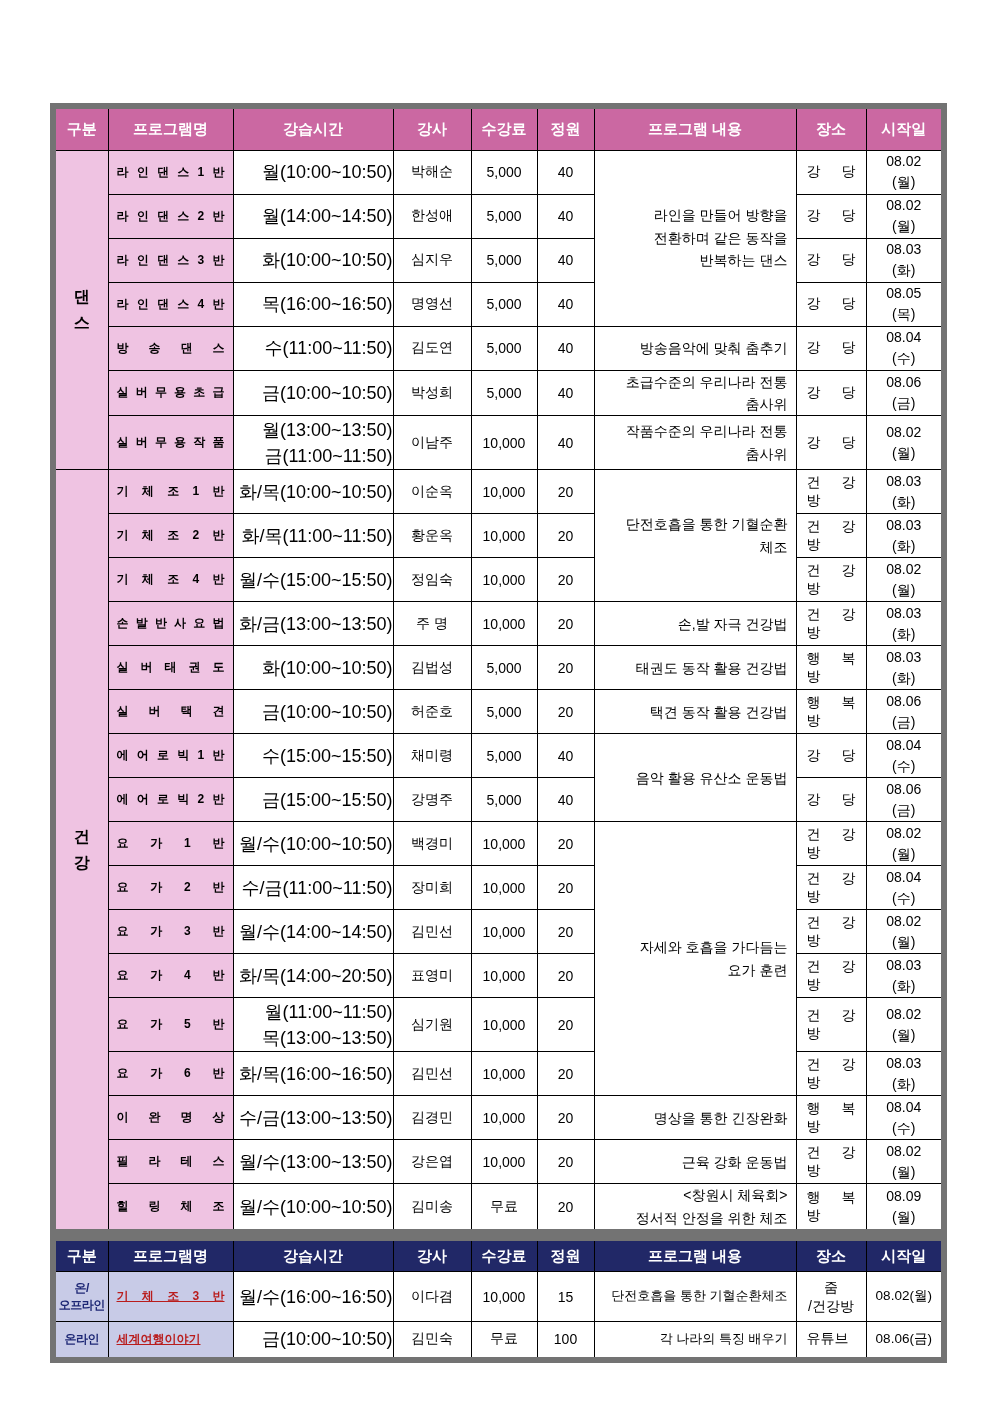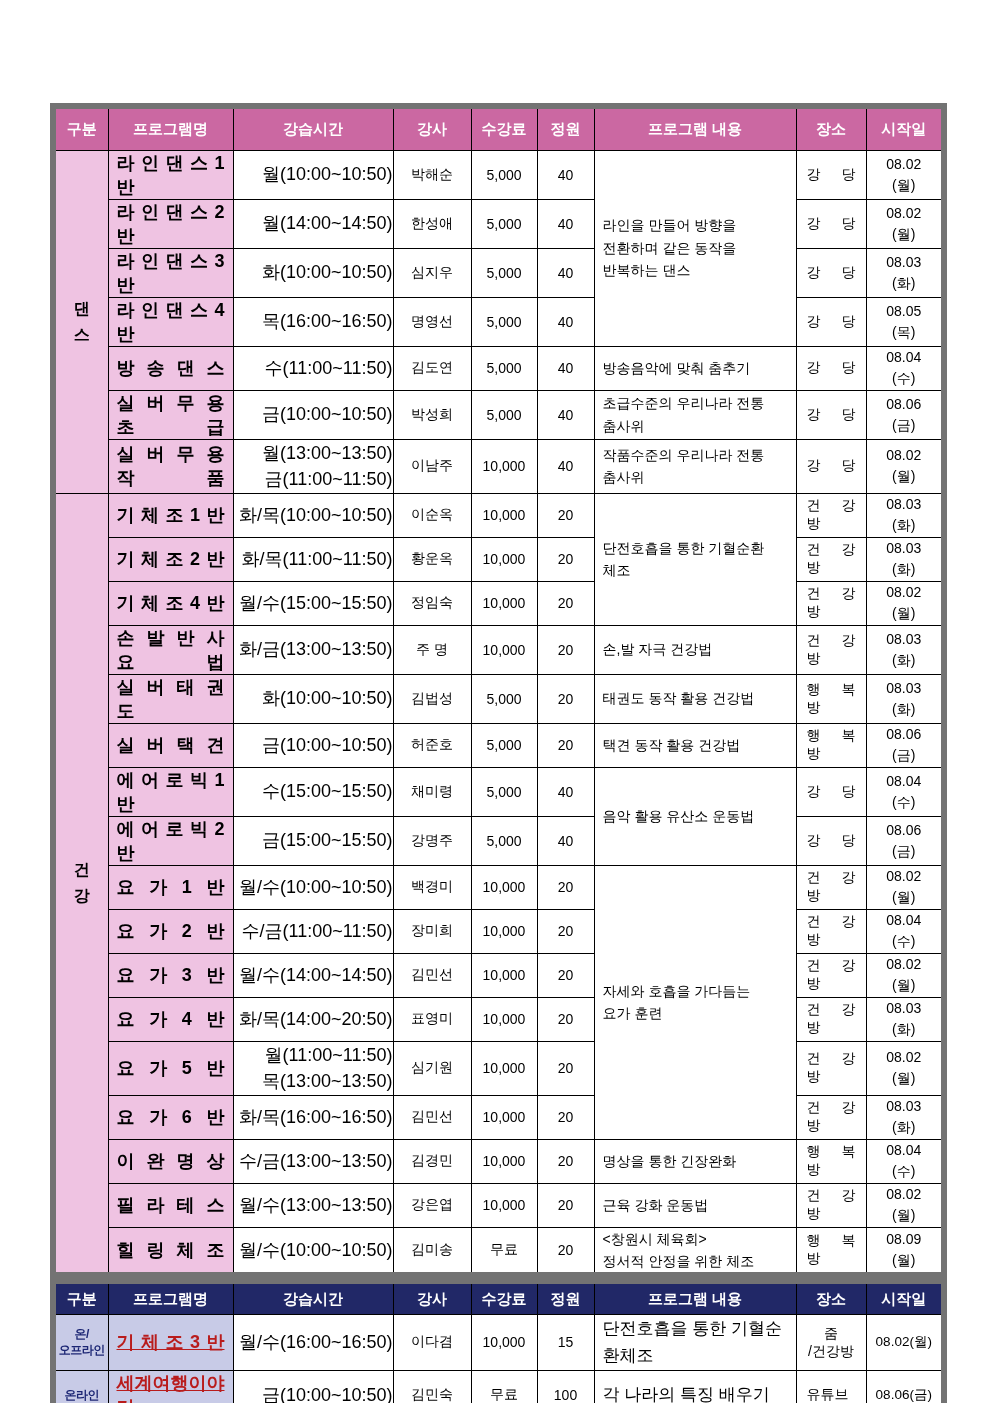--- a/index.html
+++ b/index.html
@@ -15,46 +15,46 @@
   .ptable th{
     background:#cb68a2;color:#ffffff;font-weight:bold;font-size:15px;height:33px;
   }
   .ptable tr{height:44px;}
   .ptable tr.tall{height:54px;}
   .cat-cell{
     background:#efc3e2;font-weight:bold;font-size:16px;text-align:center;
     white-space:pre-line;line-height:1.6;
   }
   .name-cell{
-    background:#efc3e2;font-weight:bold;font-size:18px;
+    background:#efc3e2;font-weight:bold;font-size:12px;
     text-align:justify;text-align-last:justify;padding:0 8px;
   }
   .time-cell{font-size:18px;text-align:right;white-space:pre-line;line-height:1.45;}
   .inst-cell,.fee-cell,.cap-cell{font-size:14px;text-align:center;}
   .content-cell{
-    font-size:14px;text-align:left;padding:0 8px;white-space:pre-line;line-height:1.6;
+    font-size:14px;text-align:right;padding:0 8px;white-space:pre-line;line-height:1.6;
   }
   .place-cell{font-size:14px;text-align:justify;text-align-last:justify;padding:0 10px;}
   .place-cell.center{text-align:center;text-align-last:center;white-space:pre-line;line-height:1.35;}
   .date-cell{
     font-size:14px;text-align:center;word-break:break-all;line-height:1.5;padding:0 10px;
   }
   
   .sec2-title{
     margin:28px 0 10px 4px;font-size:17px;font-weight:bold;color:#1c2674;
   }
   .t2 th{background:#212867;color:#ffffff;font-weight:bold;font-size:15px;height:30px;}
   .t2 tr.r1{height:50px;}
   .t2 tr.r2{height:38px;}
   .t2 .cat-cell2{
     background:#c8cbe7;color:#1c2674;font-weight:bold;font-size:12px;
     text-align:center;white-space:pre-line;line-height:1.35;letter-spacing:-0.5px;
   }
   .t2 .name-cell{background:#c8cbe7;color:#b91c1c;text-decoration:underline;}
-  .t2 .content-cell{font-size:17px;}
+  .t2 .content-cell{font-size:13px;}
   .t2 .date-cell{word-break:normal;white-space:nowrap;font-size:13.5px;padding:0 4px;}
 </style>
 </head>
 <body>
 
 <div class="wrap">
 
   <table class="ptable">
     <colgroup>
         <col style="width: 55px;">

